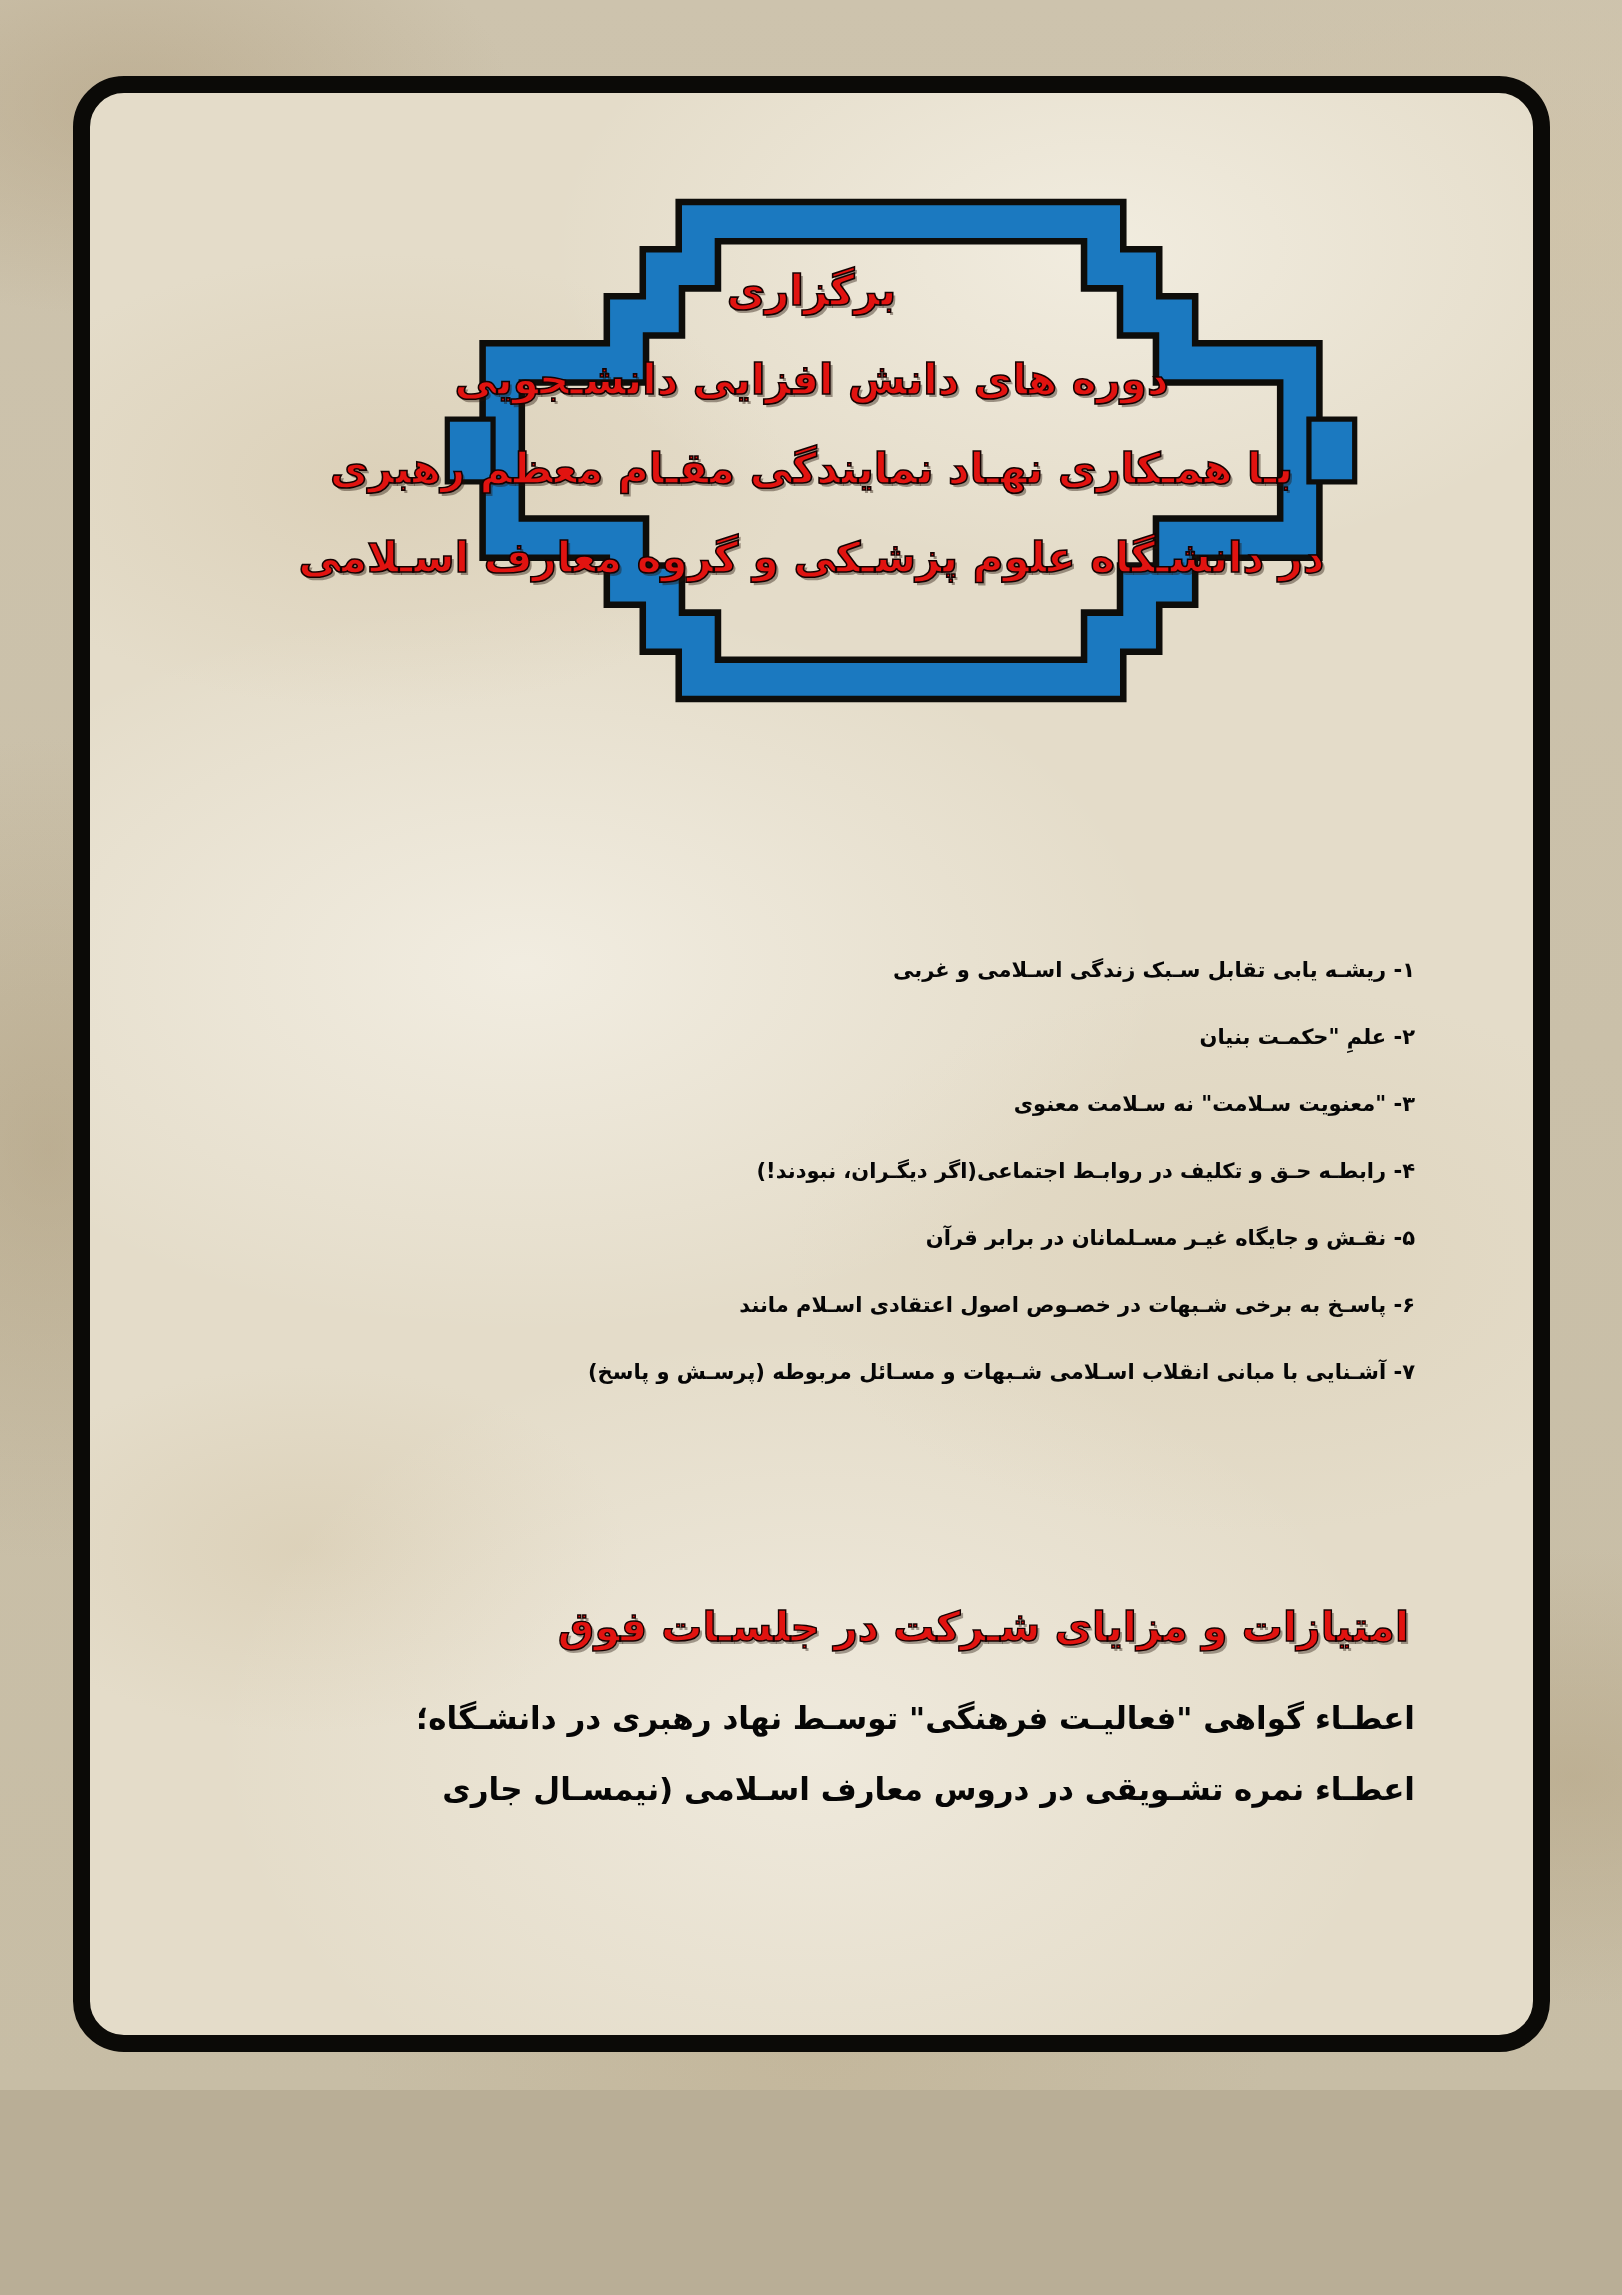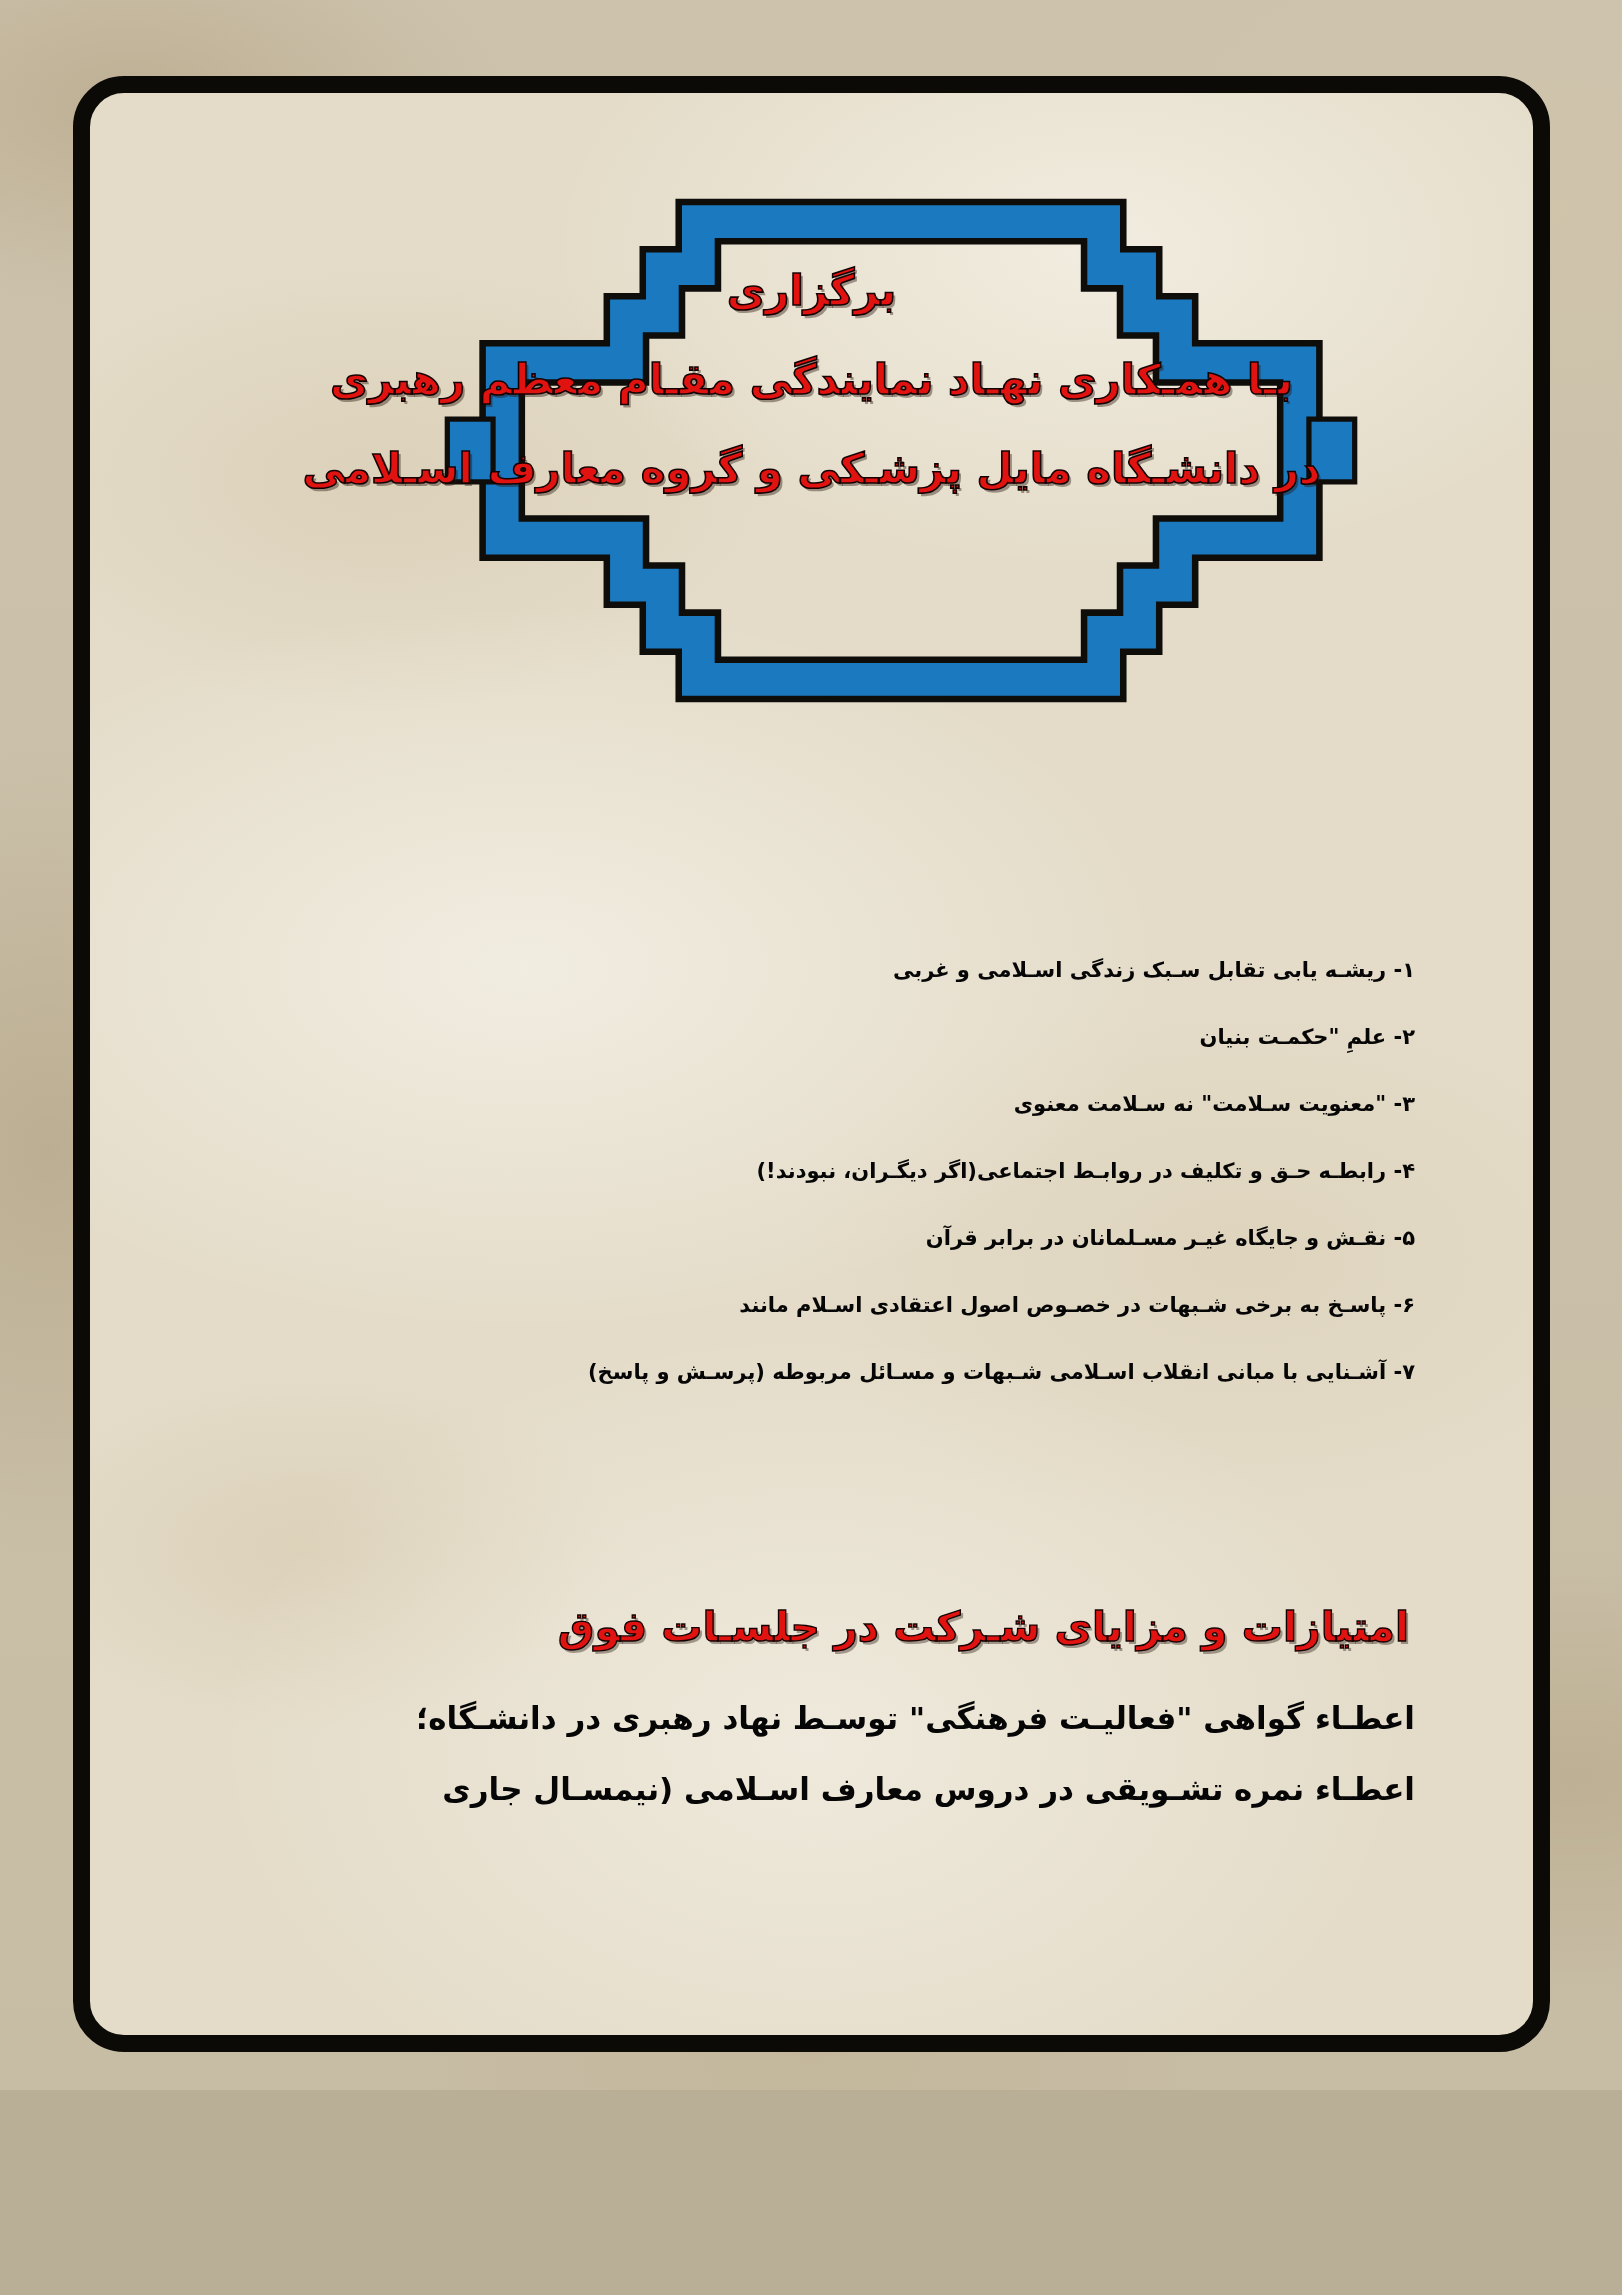--- a/index.html
+++ b/index.html
@@ -120,22 +120,23 @@
       <path d="M 650 50 H 1270 V 122 H 1325 V 194 H 1380 V 266 H 1570 V 534 H 1380 V 606 H 1325 V 678 H 1270 V 750 H 650 V 678 H 595 V 606 H 540 V 534 H 350 V 266 H 540 V 194 H 595 V 122 H 650 Z" fill="none" stroke="#0e0d0a" stroke-width="70" stroke-linejoin="miter"></path>
       <path d="M 650 50 H 1270 V 122 H 1325 V 194 H 1380 V 266 H 1570 V 534 H 1380 V 606 H 1325 V 678 H 1270 V 750 H 650 V 678 H 595 V 606 H 540 V 534 H 350 V 266 H 540 V 194 H 595 V 122 H 650 Z" fill="none" stroke="#1b79c0" stroke-width="50" stroke-linejoin="miter"></path>
       <rect x="262" y="348" width="78" height="104" fill="#0e0d0a"></rect>
       <rect x="270" y="356" width="62" height="88" fill="#1b79c0"></rect>
       <rect x="1580" y="348" width="78" height="104" fill="#0e0d0a"></rect>
       <rect x="1588" y="356" width="62" height="88" fill="#1b79c0"></rect>
     </svg>
 
     <div class="title" dir="rtl">
       <div class="tline">برگزاری</div>
+      <div class="tline">دوره های دانش افزایی دانشـجویی</div>
       <div class="tline">بـا همـکاری نهـاد نمایندگی مقـام معظم رهبری</div>
-      <div class="tline">در دانشـگاه مایل پزشـکی و گروه معارف اسـلامی</div>
+      <div class="tline">در دانشـگاه علوم پزشـکی و گروه معارف اسـلامی</div>
     </div>
 
 
     <div class="topics-list" dir="rtl">
       <div class="topic-line">۱- ریشـه یابی تقابل سـبک زندگی اسـلامی و غربی</div>
       <div class="topic-line">۲- علمِ "حکمـت بنیان</div>
       <div class="topic-line">۳- "معنویت سـلامت" نه سـلامت معنوی</div>
       <div class="topic-line">۴- رابطـه حـق و تکلیف در روابـط اجتماعی(اگر دیگـران،  نبودند!)</div>
       <div class="topic-line">۵- نقـش و جایگاه غیـر مسـلمانان در برابر قرآن</div>
       <div class="topic-line">۶- پاسـخ به برخی شـبهات در خصـوص اصول اعتقادی اسـلام مانند</div>

